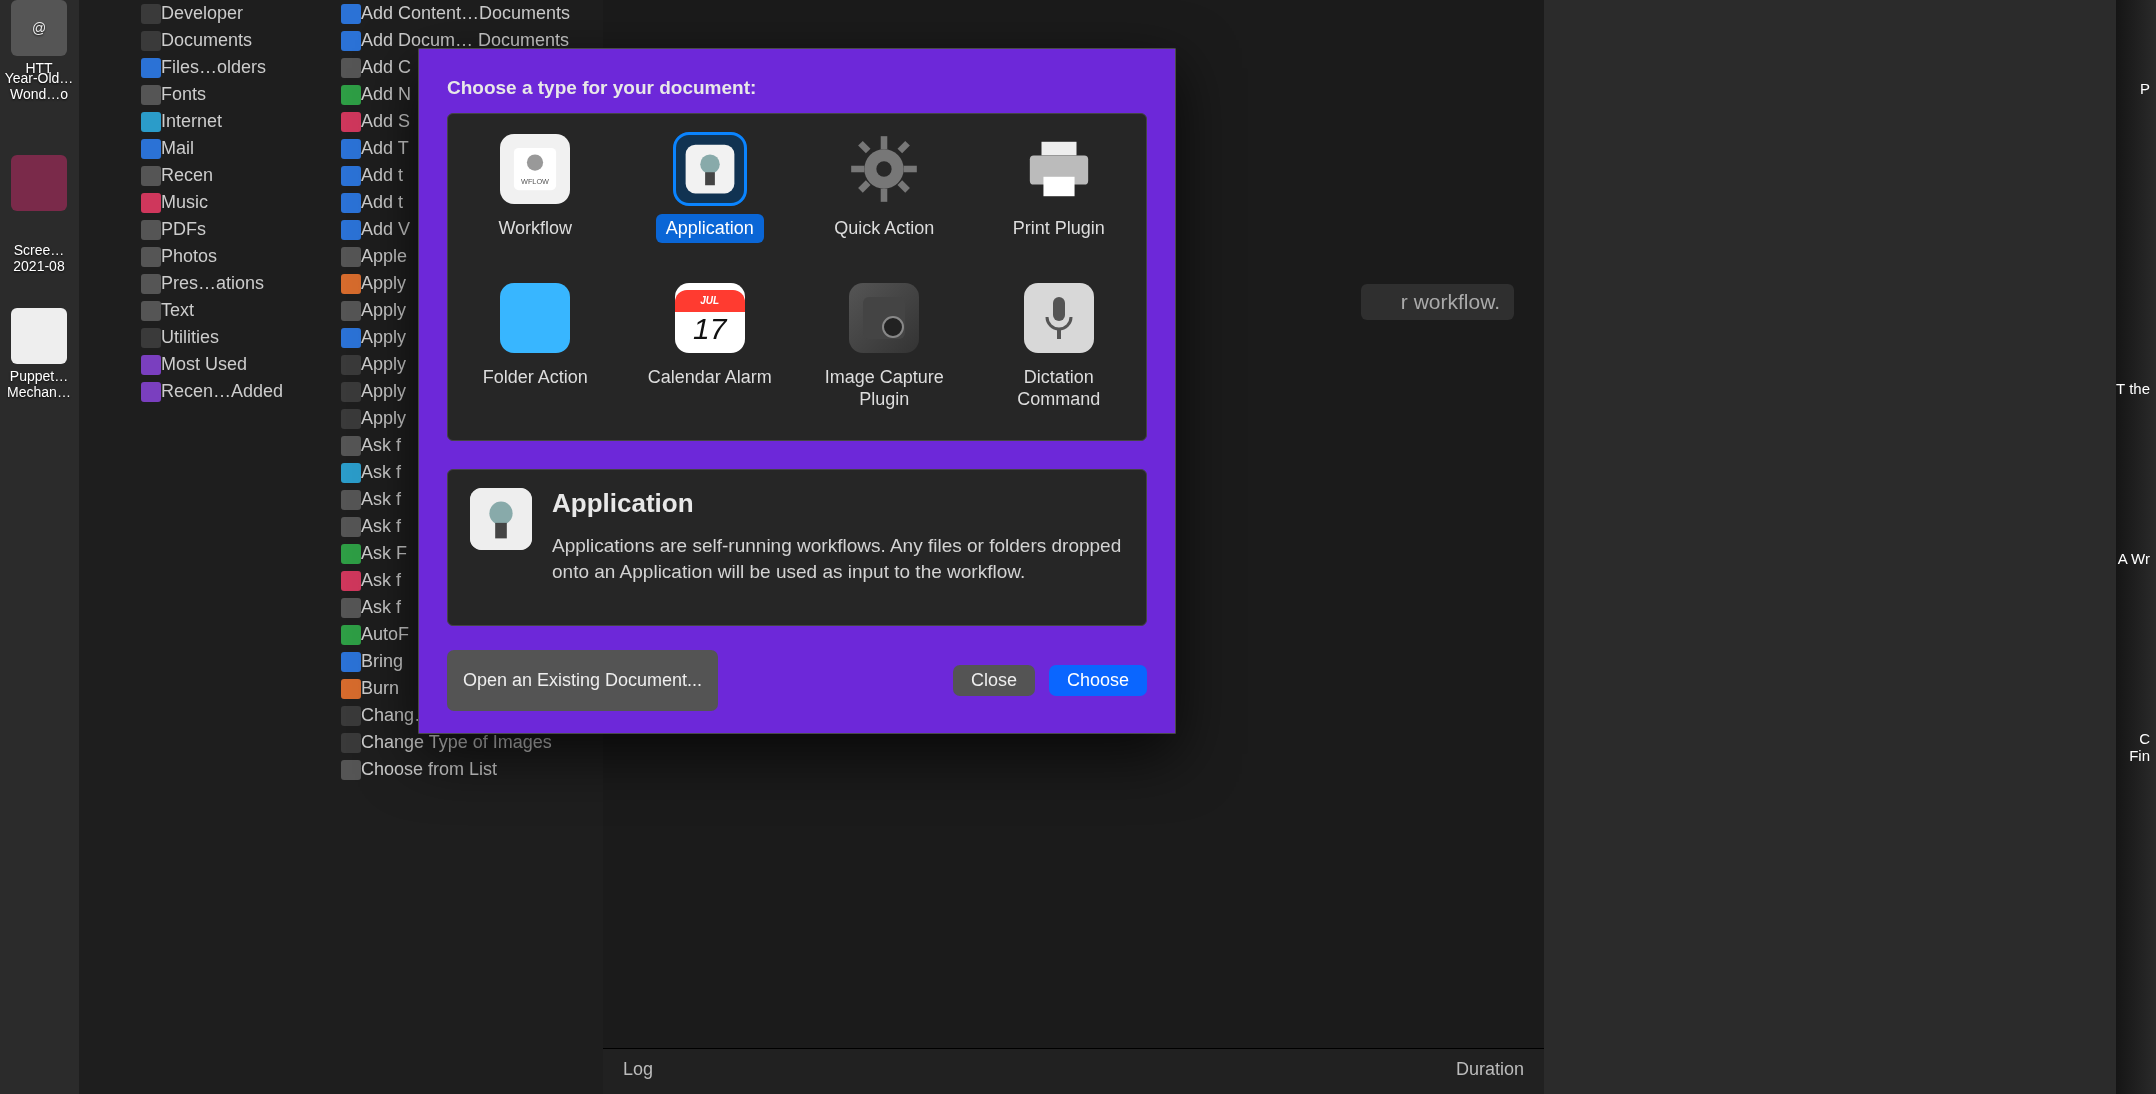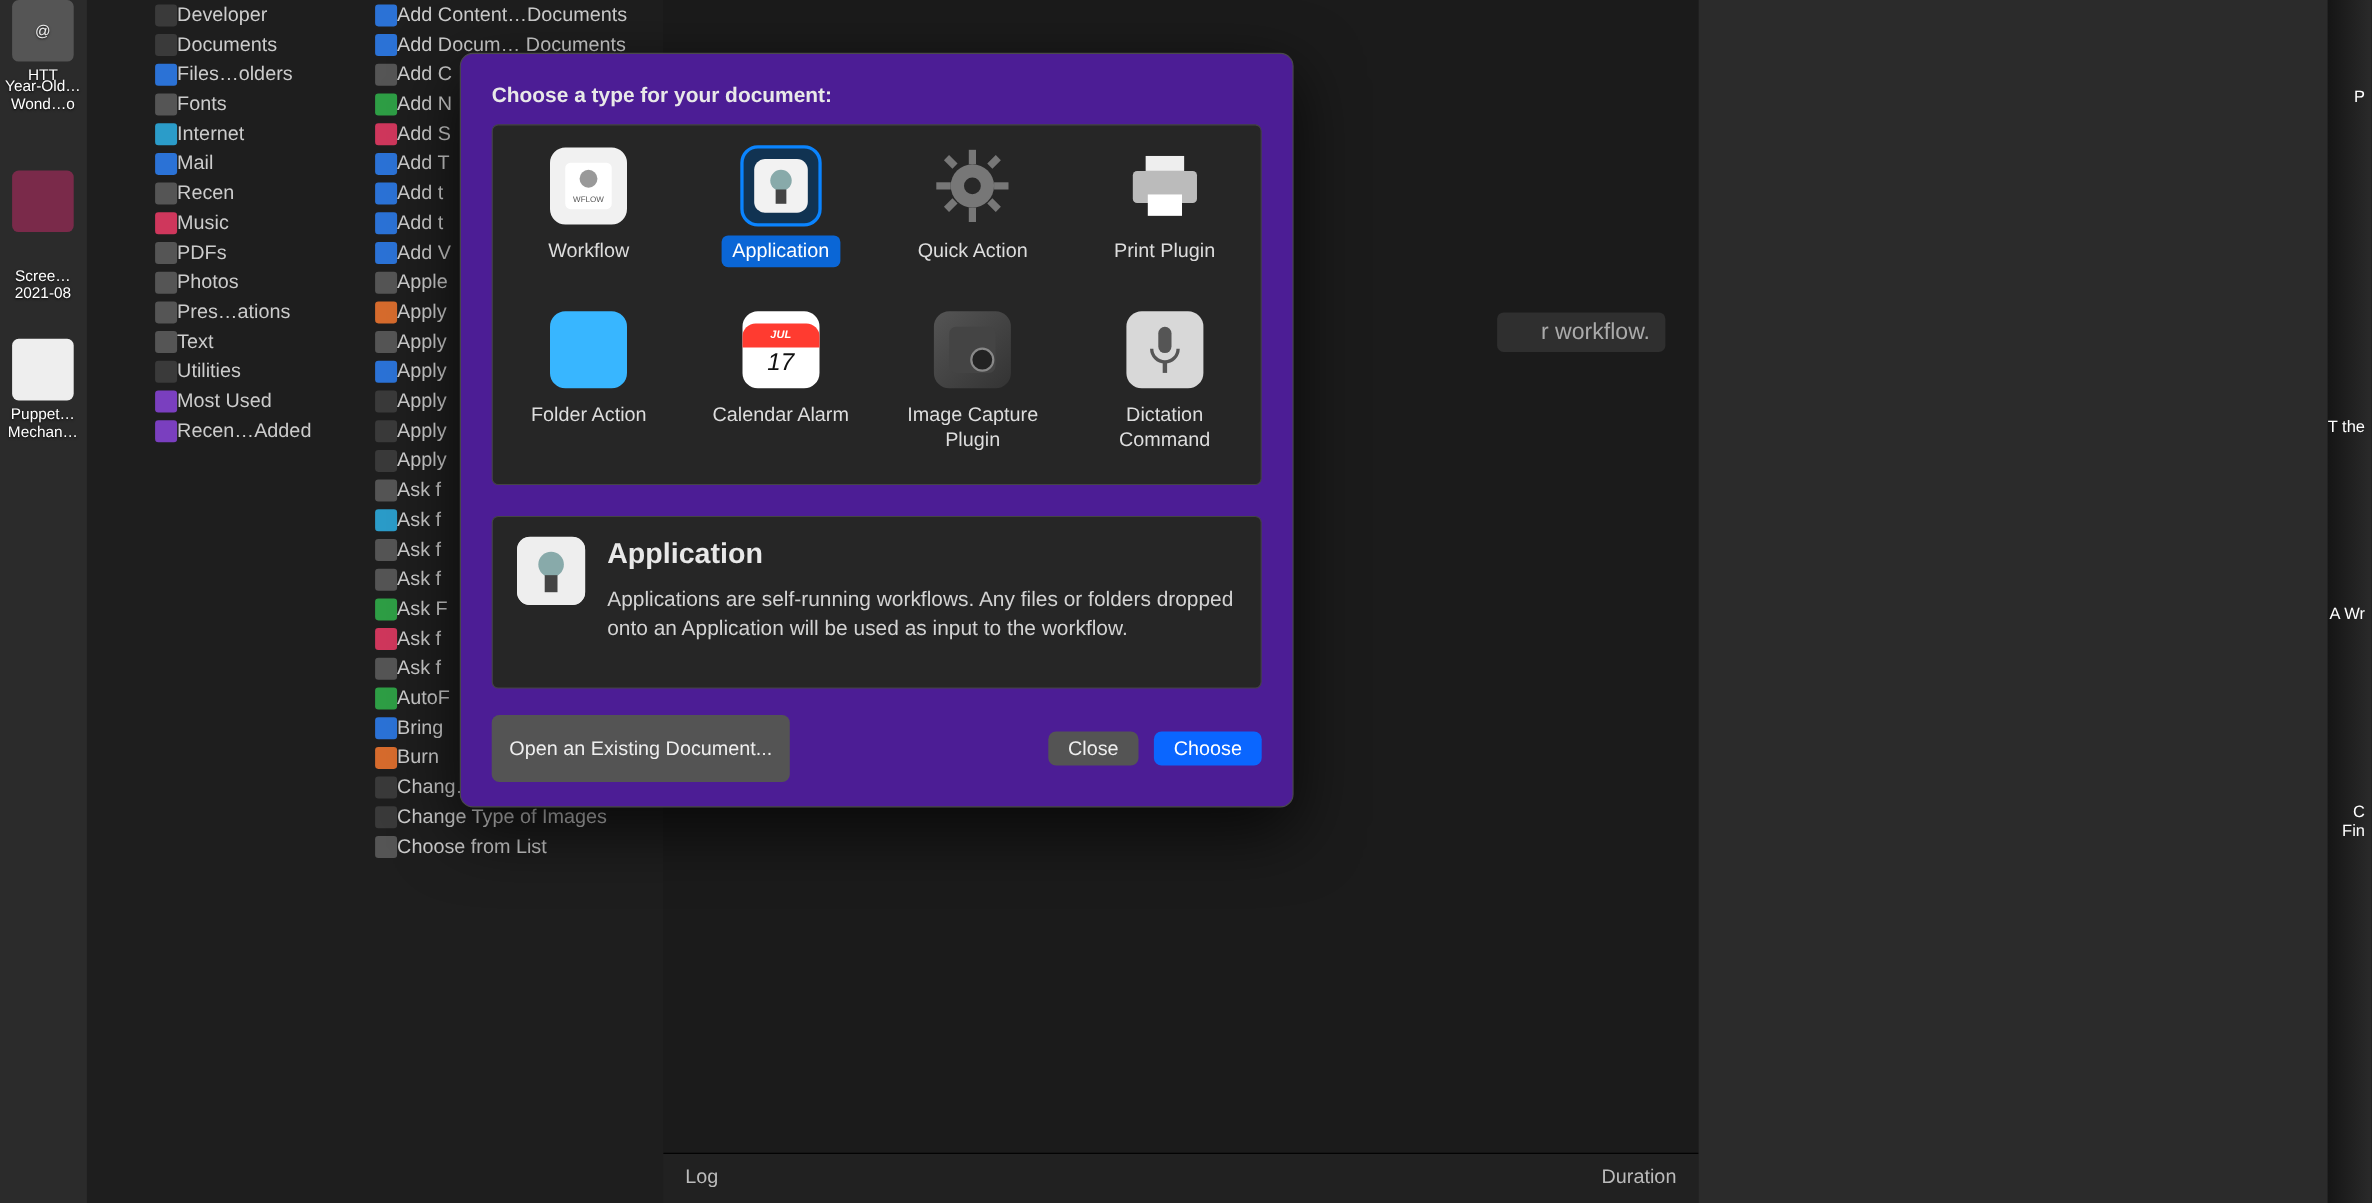--- a/index.html
+++ b/index.html
@@ -36,21 +36,21 @@
 .sicon.green{background:#2e9e45}.sicon.red{background:#cf375c}
 .sicon.teal{background:#2b9cc9}.sicon.gray{background:#555}
 
 .workflow-canvas { position:absolute; left:524px; right:0; top:0; bottom:46px; background:#1b1b1b; overflow:hidden;}
 .hint-right { position:absolute; right:30px; top:284px; font-size:21px; color:#aaa; background:#2f2f2f; padding:6px 14px 6px 40px; border-radius:6px;}
 .bottom-log { position:absolute; left:524px; right:0; bottom:0; height:46px; background:#212121; border-top:1px solid #000; padding:10px 20px; font-size:18px; color:#bbb; display:flex; justify-content:space-between;}
 
 
 .modal {
   position:absolute; left:418px; top:48px; width:758px; height:686px;
-  background:#4c1d95; border:1px solid #4a4a4a; border-radius:12px;
+  background:#6d28d9; border:1px solid #4a4a4a; border-radius:1px;
   box-shadow:0 20px 60px rgba(0,0,0,.7);
   padding:28px 28px 22px 28px;
   display:flex; flex-direction:column;
 }
 .modal-title { font-size:19px; font-weight:600; color:#e8e8e8; margin-bottom:14px;}
 .type-grid {
   border:1px solid #444; border-radius:6px; background:#262626;
   padding:12px 0 18px;
   display:grid; grid-template-columns:repeat(4,1fr); row-gap:24px;
 }
@@ -78,21 +78,21 @@
 .btn-secondary { background:#545454; color:#eee;}
 .btn-open { background:#545454; color:#eee; padding:20px 16px;}
 .btn-primary { background:#0a66ff; color:#fff;}
 .footer-right { margin-left:auto; display:flex; gap:14px;}
 
 
 .robot-svg { width: 52px; height: 52px; }
 .gear-svg { width:72px; height:72px; }
 .printer-svg { width:72px; height:64px;}
 .cal-top { width:100%; height:22px; background:#ff3b30; border-radius:12px 12px 0 0; color:#fff; font-size:10px; font-weight:700; display:flex; align-items:center; justify-content:center;}
-.cal-num{font-size:22px; font-weight:400; color:#111; text-align:center;}
+.cal-num{font-size:30px; font-weight:400; color:#111; text-align:center;}
 .mic-svg{width:40px;height:50px}
 </style>
 </head>
 <body>
 
 <div class="desktop-bg"></div>
 
 <div>
   <div class="desktop-icon" style="top:0">
       <div class="dicon">@</div>

